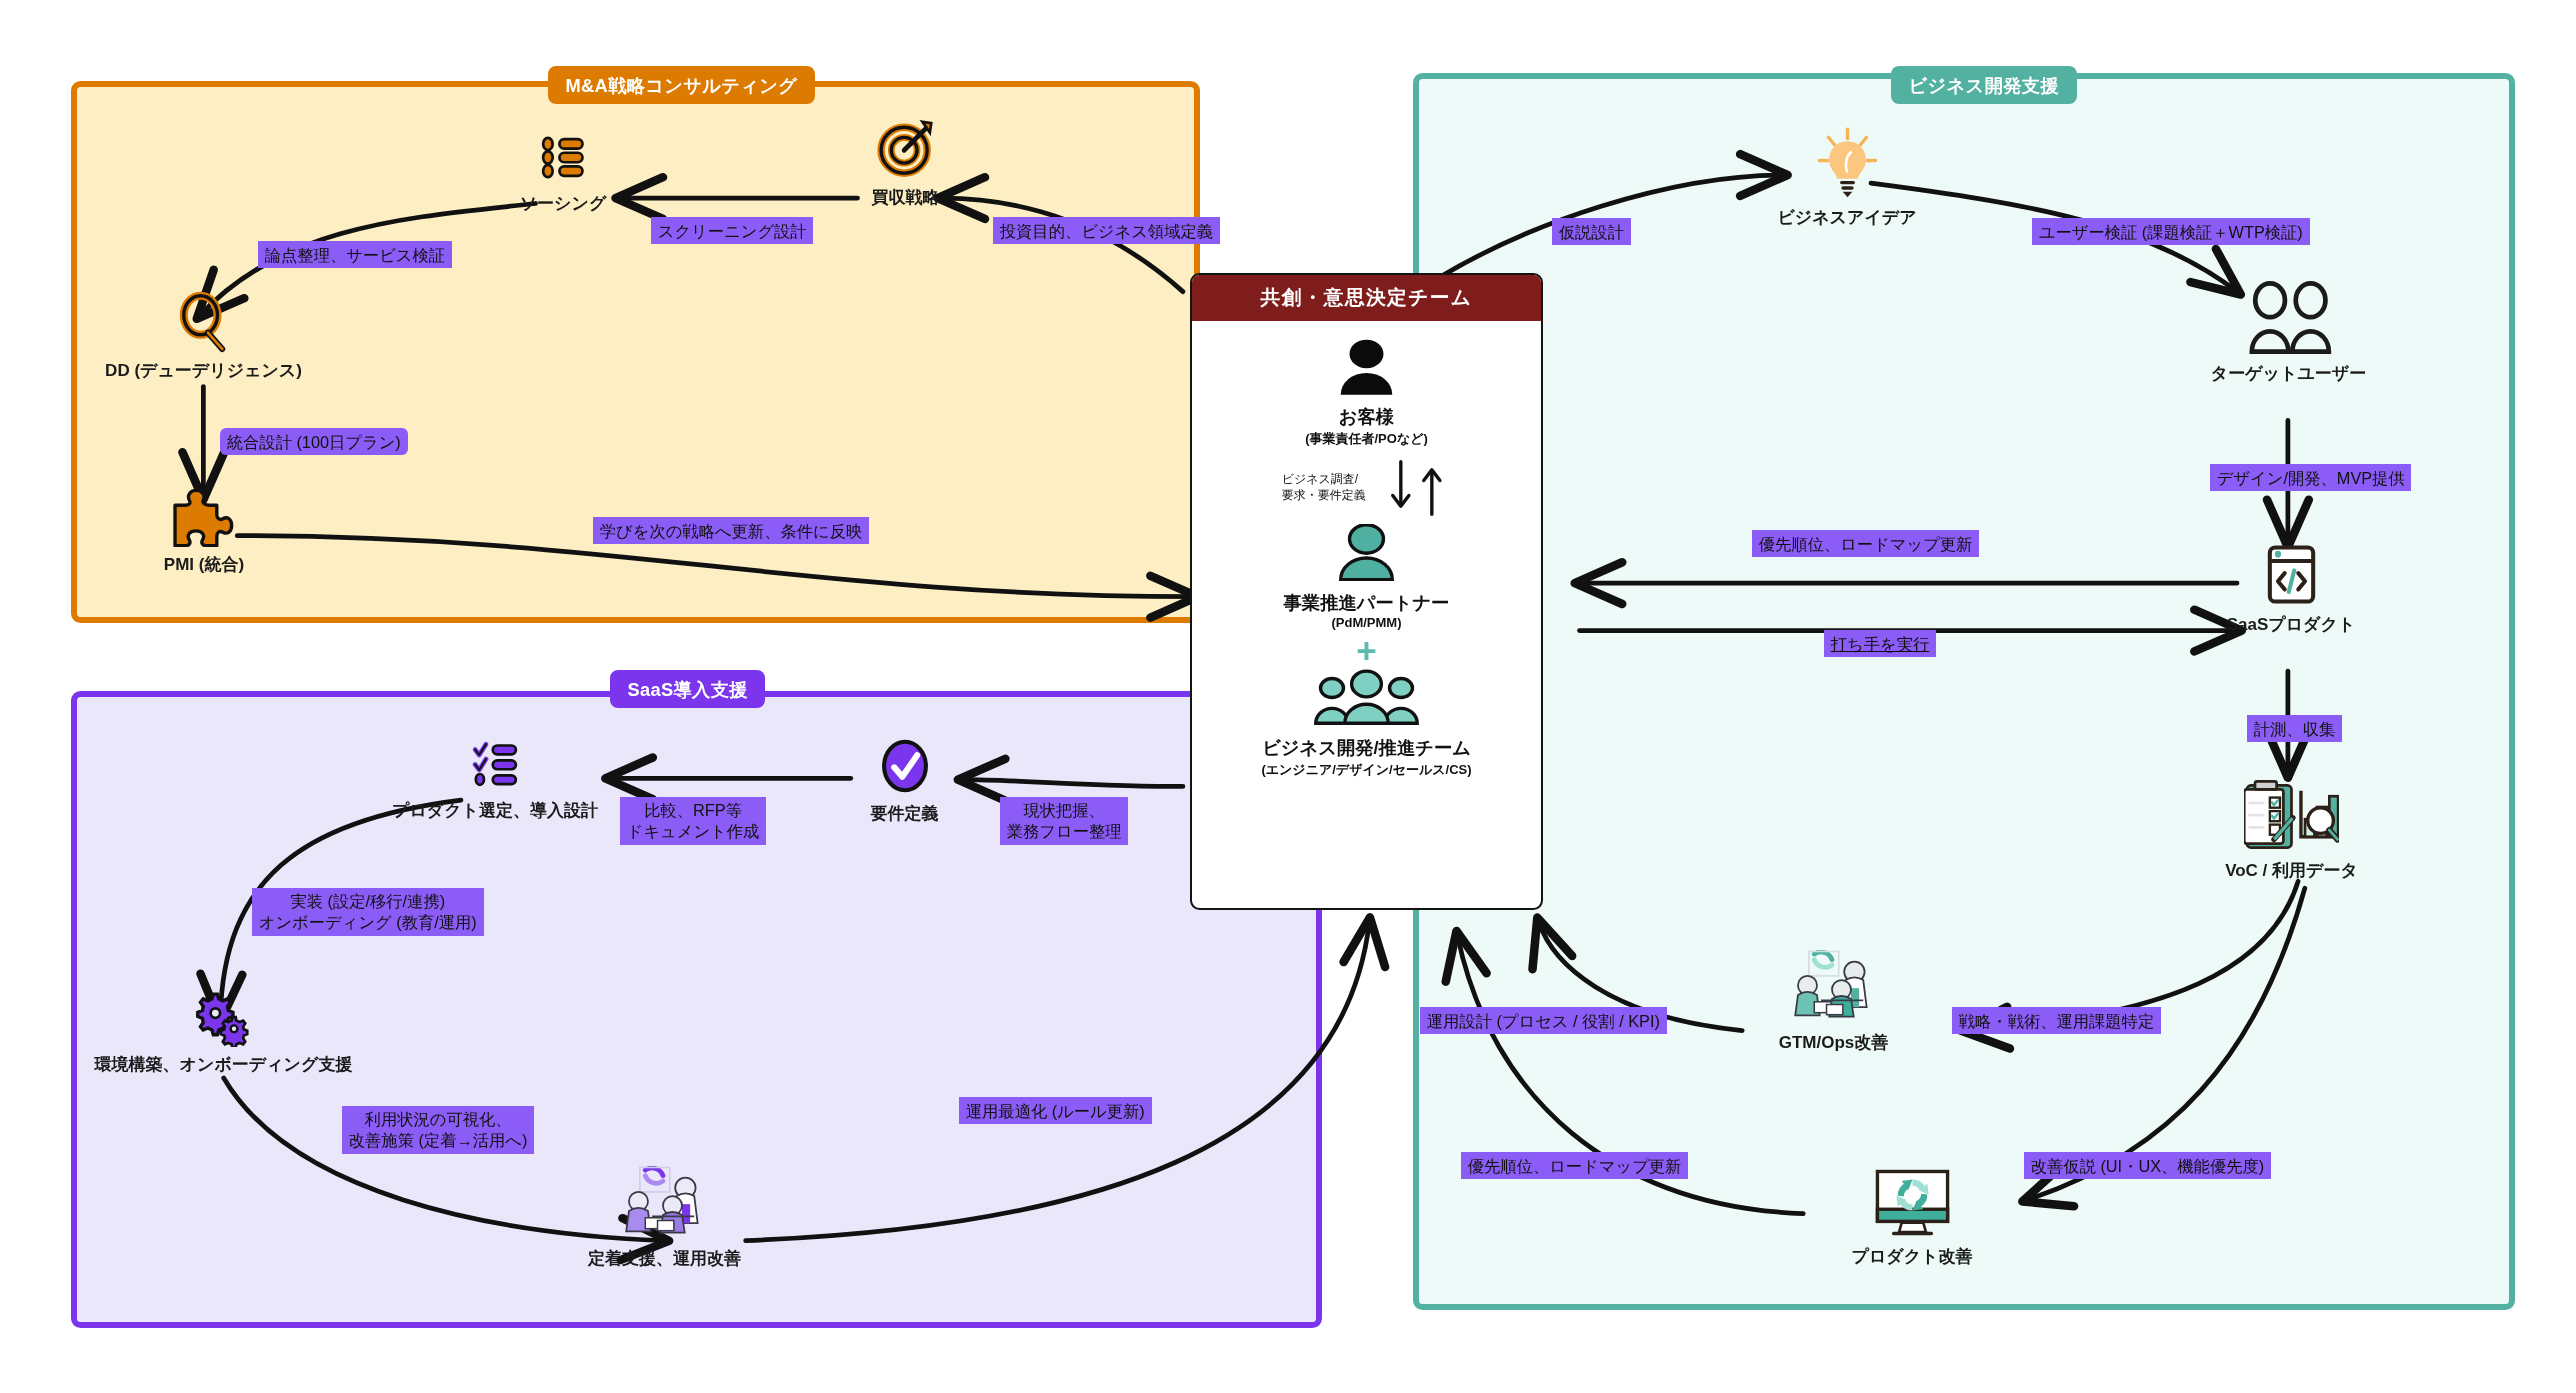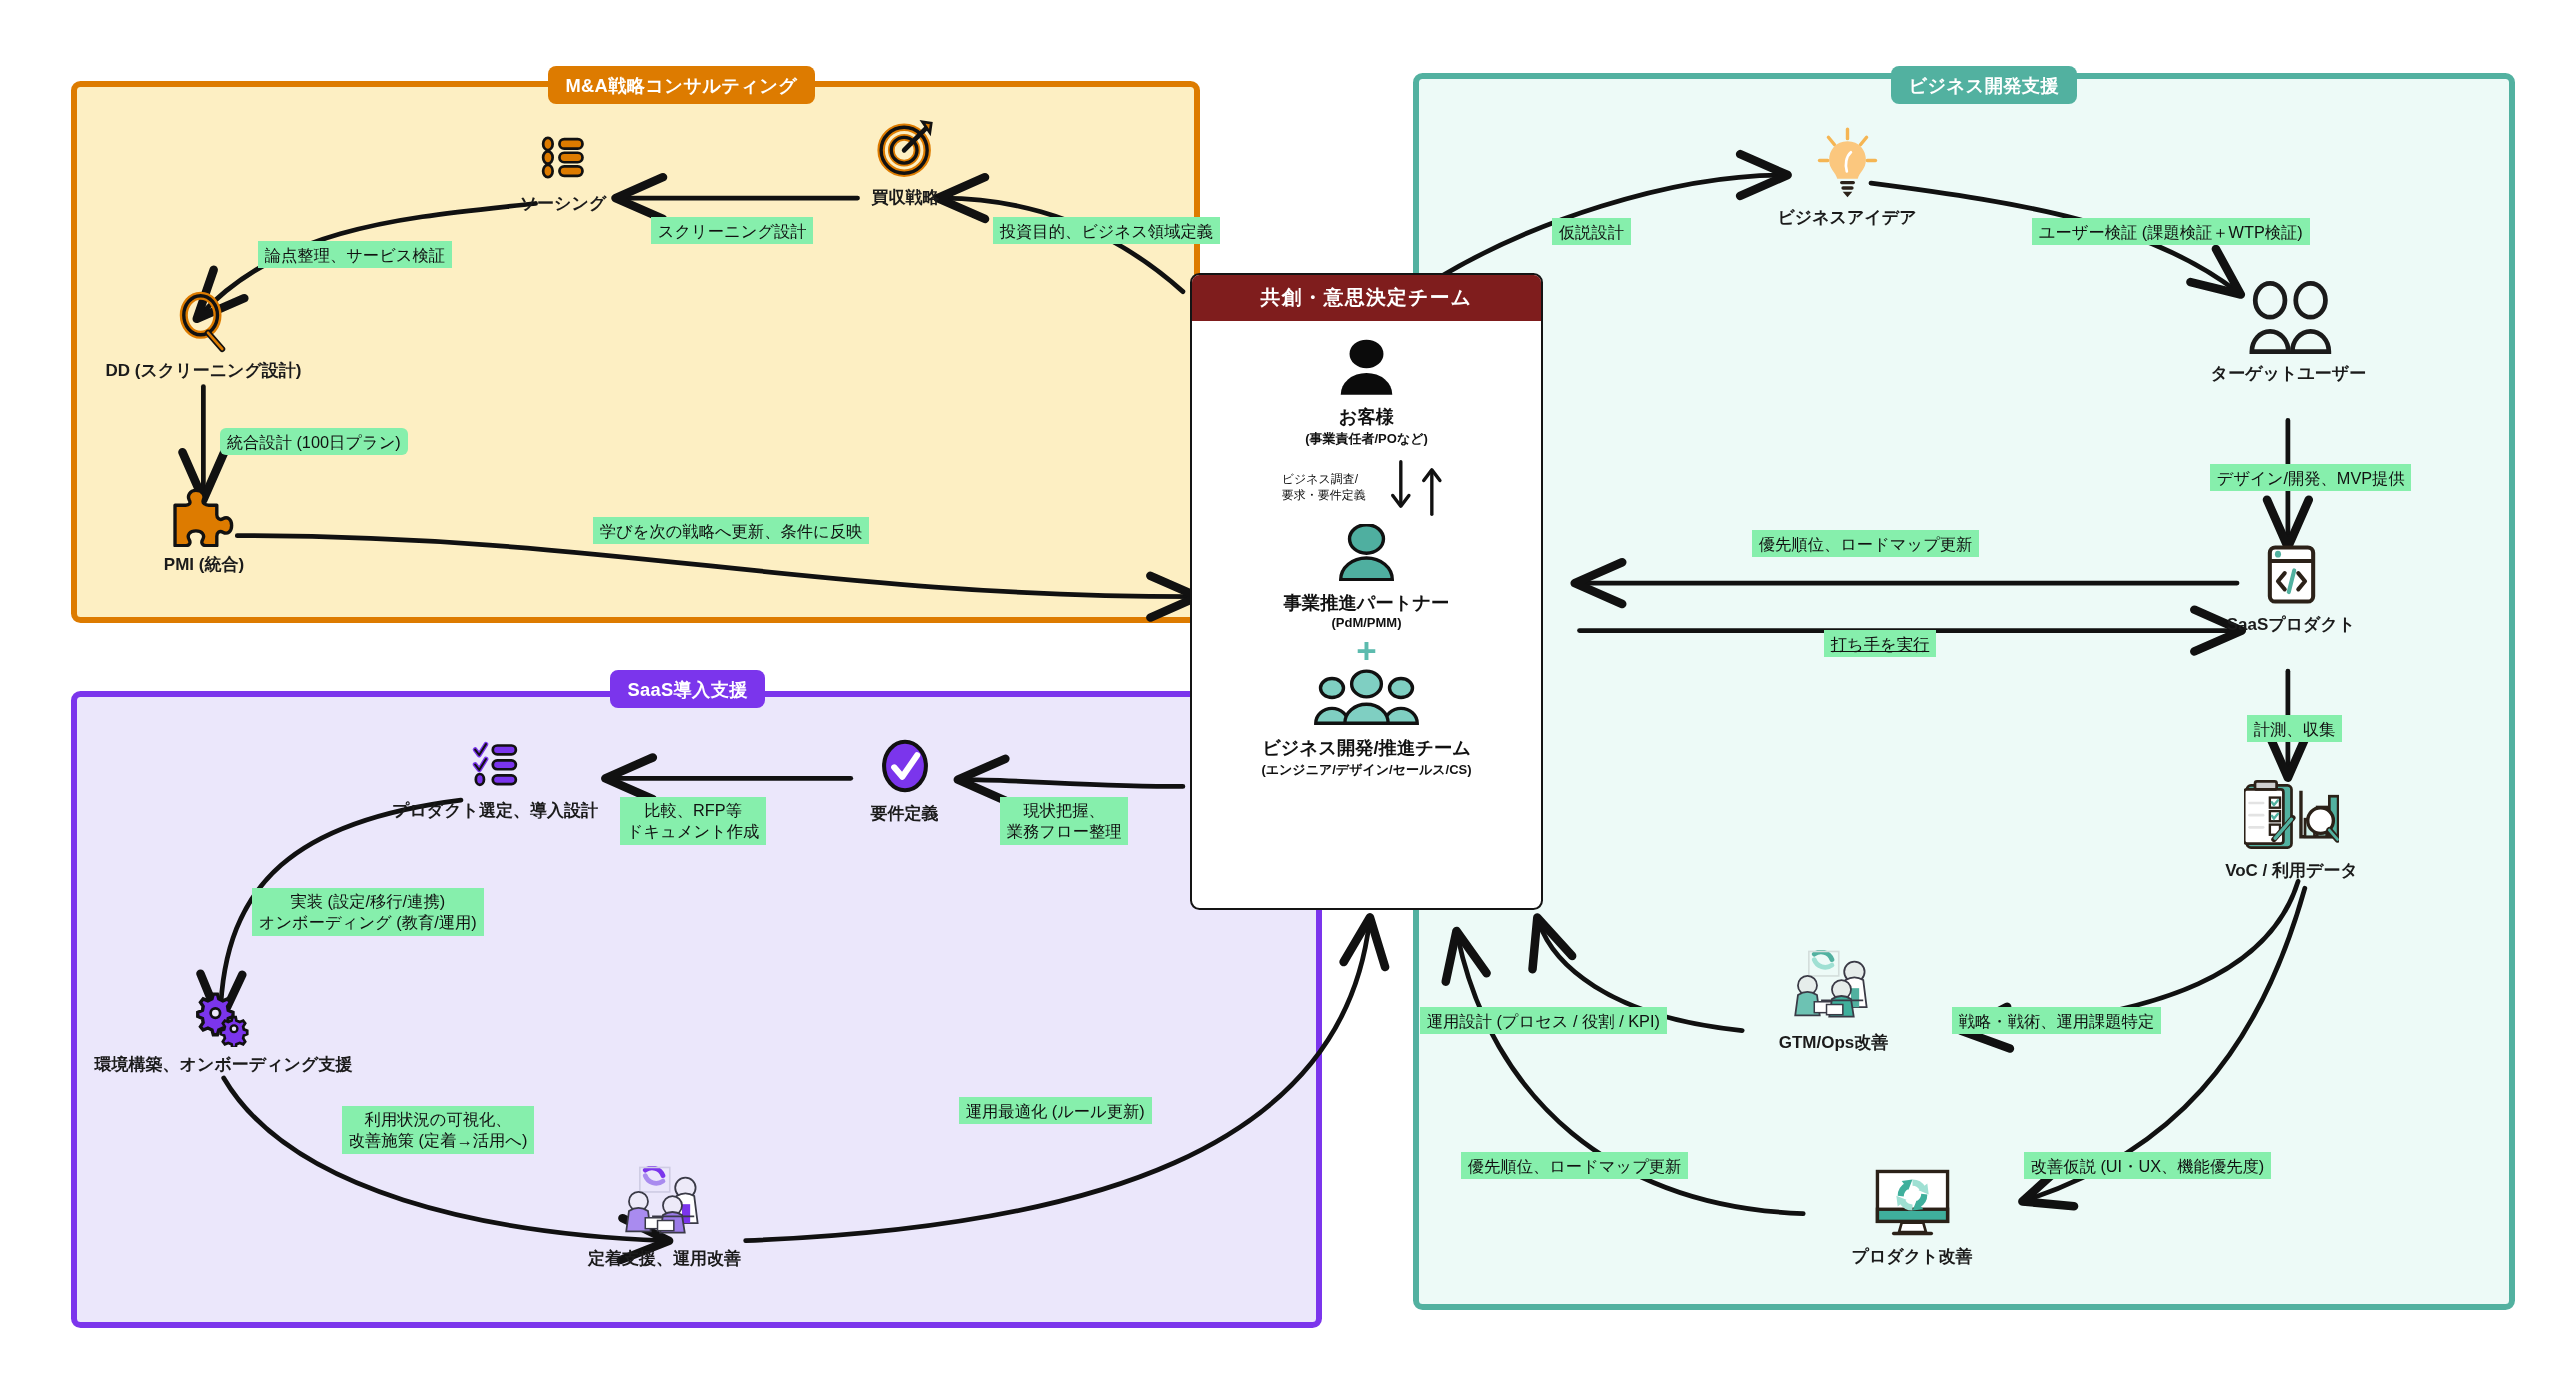--- a/index.html
+++ b/index.html
@@ -28,21 +28,21 @@
   .badge-bd{background:#52B1A0;left:1891px;top:66px;}
 
   
   .node{position:absolute;display:flex;flex-direction:column;
         align-items:center;z-index:4;}
   .node .ico{display:flex;align-items:center;justify-content:center;}
   .node .cap{margin-top:6.8px;font-size:17px;font-weight:bold;color:#1b1b1b;
              white-space:nowrap;text-align:center;line-height:1.25;}
 
   
-  .elab{position:absolute;background:#86efac;color:#111;
+  .elab{position:absolute;background:#8b5cf6;color:#111;
         font-size:16.3px;line-height:1.35;padding:2.7px 6.8px;
         white-space:nowrap;text-align:center;z-index:5;}
 
   
   .card{position:absolute;left:1190px;top:273px;width:353px;height:637px;
         background:#ffffff;border:2.7px solid #141414;border-radius:9.5px;
         z-index:8;box-sizing:border-box;overflow:hidden;
         display:flex;flex-direction:column;}
   .card-head{background:#7f1d1d;color:#fff;font-weight:bold;font-size:19.7px;
              letter-spacing:1.4px;text-align:center;padding:8.8px 0 10.2px;}
@@ -154,21 +154,21 @@
 
   <div class="node" style="left:122px;top:291px;width:163px;">
     <div class="ico">
       <svg width="62" height="62" viewBox="0 0 92 92">
         <ellipse cx="41" cy="36" rx="25" ry="29" fill="none" stroke="#DD7B00" stroke-width="12"></ellipse>
         <ellipse cx="41" cy="36" rx="25" ry="29" fill="none" stroke="#111" stroke-width="5"></ellipse>
         <path d="M52 62 L73 86" stroke="#111" stroke-width="9" stroke-linecap="round"></path>
         <path d="M52 62 L73 86" stroke="#DD7B00" stroke-width="4" stroke-linecap="round"></path>
       </svg>
     </div>
-    <div class="cap">DD (スクリーニング設計)</div>
+    <div class="cap">DD (デューデリジェンス)</div>
   </div>
 
   <div class="node" style="left:136px;top:485px;width:136px;">
     <div class="ico">
       <svg width="62" height="62" viewBox="0 0 92 92">
         <path d="M34 8 c10 0 14 8 11 14 c-2 5 3 8 8 8 h12 v14 c0 5 4 9 9 6 c7 -4 13 1 13 10
                  c0 9 -6 14 -13 10 c-5 -3 -9 1 -9 6 v14 h-16 c-5 0 -8 -4 -5 -9 c4 -7 -1 -13 -10 -13
                  c-9 0 -14 6 -10 13 c3 5 0 9 -5 9 h-16 v-60 h16 c5 0 8 -3 5 -8 c-3 -6 1 -14 10 -14 z" fill="#DD7B00" stroke="#111" stroke-width="5" stroke-linejoin="round"></path>
       </svg>
     </div>

